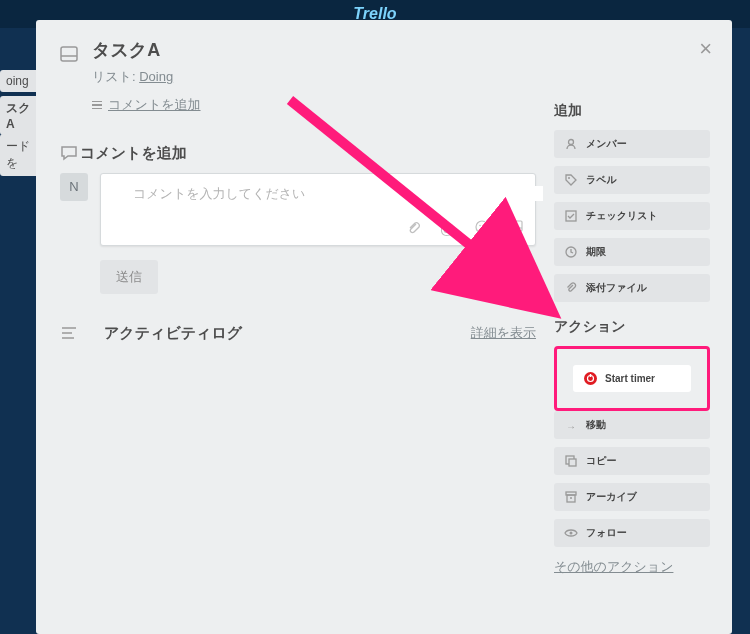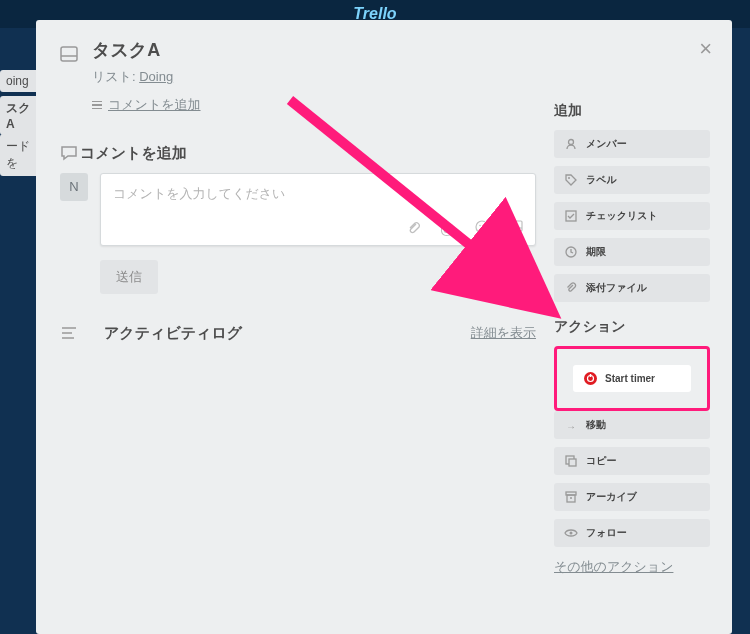--- a/index.html
+++ b/index.html
@@ -21,21 +21,21 @@
 .sub-line a { color: #838c91; text-decoration: underline; }
 .desc-edit { margin-left: 34px; font-size: 13px; color: #838c91; text-decoration: underline; display: inline-flex; align-items: center; gap: 6px; margin-bottom: 30px; }
 .burger { display: inline-flex; flex-direction: column; gap: 2px; }
 .burger span { width: 10px; height: 1.5px; background: #999; display: block; }
 .section { display: flex; align-items: center; gap: 0; margin-bottom: 10px; }
 .section-title { font-size: 15px; font-weight: bold; color: #4d4d4d; }
 .comment-row { display: flex; gap: 12px; margin-left: 0; margin-bottom: 30px; }
 .avatar { width: 28px; height: 28px; background: #d6dadc; color: #6b7379; font-size: 13px; display: flex; align-items: center; justify-content: center; border-radius: 3px; margin-left: 2px; flex-shrink: 0; }
 .comment-wrap { flex: 1; }
 .comment-box { background: #fff; border: 1px solid #d6dadc; border-radius: 3px; padding: 10px 12px 8px; box-shadow: 0 1px 2px rgba(0,0,0,0.08); }
-.comment-box input { border: none; outline: none; width: 100%; font-size: 13px; color: #0f172a; }
+.comment-box input { border: none; outline: none; width: 100%; font-size: 13px; color: #0f172a; margin-left: 20px; }
 .comment-box input::placeholder { color: #b3b3b3; }
 .comment-bottom { display: flex; justify-content: flex-end; gap: 20px; padding-top: 18px; color: #c0c0c0; font-size: 15px; }
 .submit { margin-top: 14px; background: #e2e4e6; color: #8c8c8c; border: none; padding: 8px 16px; font-size: 13px; border-radius: 3px; }
 .activity-head { display: flex; align-items: center; justify-content: space-between; }
 .activity-head .left { display: flex; align-items: center; gap: 24px; }
 .detail-link { font-size: 13px; color: #838c91; text-decoration: underline; }
 .side-title { font-size: 14px; font-weight: bold; color: #4d4d4d; margin-bottom: 10px; margin-top: 4px; }
 .side-btn { background: #e2e4e6; color: #444; font-size: 10px; font-weight: bold; padding: 7px 10px; border-radius: 3px; display: flex; align-items: center; gap: 8px; margin-bottom: 8px; cursor: pointer; }
 .side-btn .si { color: #999; width: 14px; display: inline-flex; justify-content: center; }
 .highlight { border: 3px solid #ff1b7b; border-radius: 4px; padding: 16px; }

